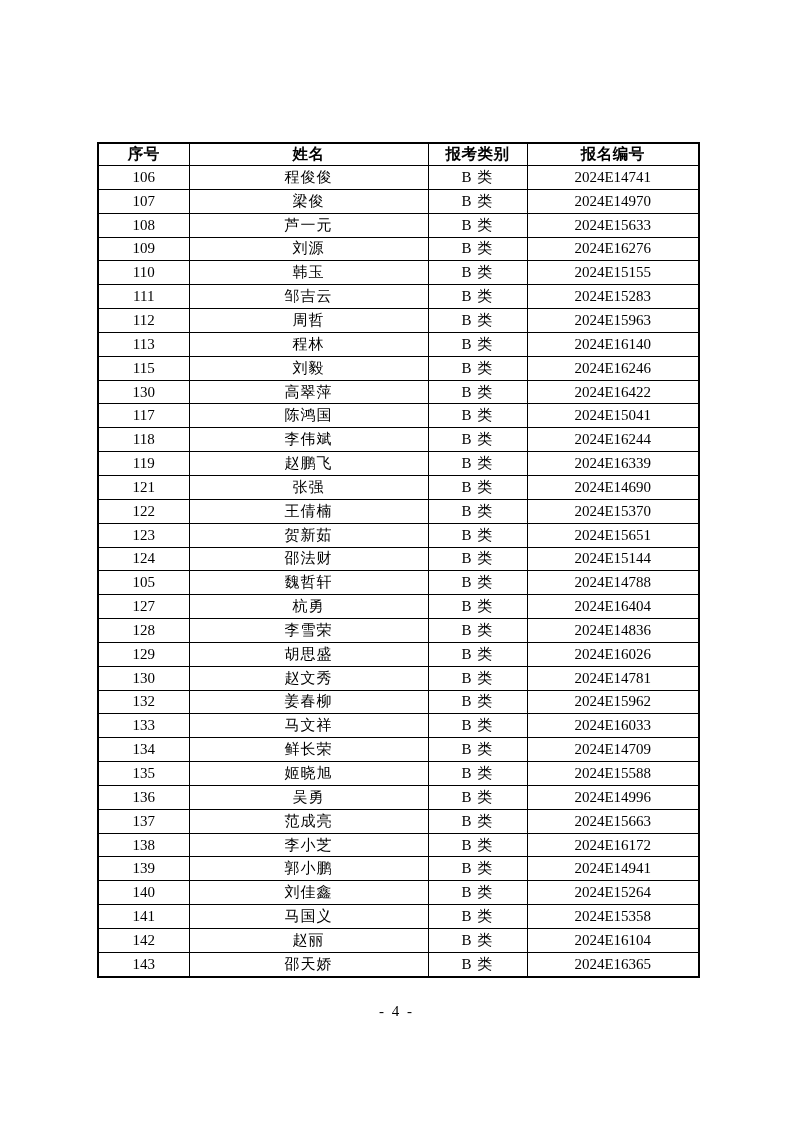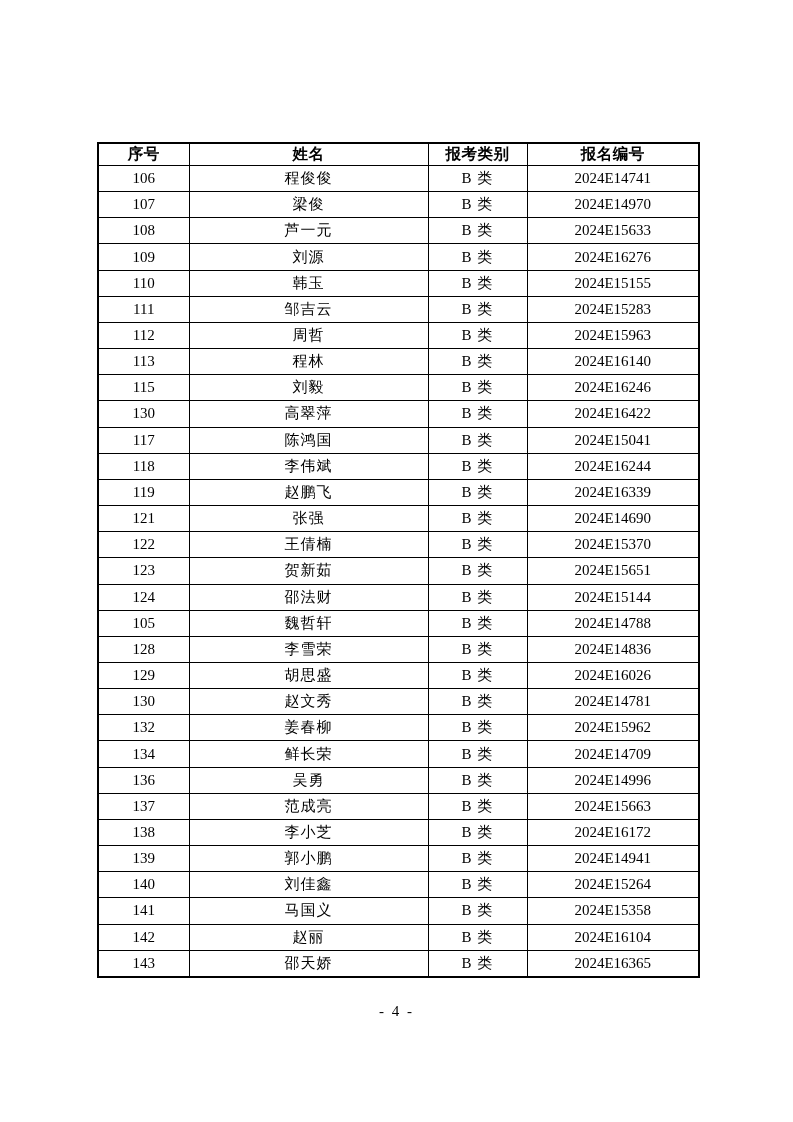--- a/index.html
+++ b/index.html
@@ -204,20 +204,26 @@
   </tr>
 
 
   <tr>
     <td class="cell-serial">105</td>
     <td class="cell-name">魏哲轩</td>
     <td class="cell-category">B 类</td>
     <td class="cell-reg-number">2024E14788</td>
   </tr>
 
+  <tr>
+    <td class="cell-serial">127</td>
+    <td class="cell-name">杭勇</td>
+    <td class="cell-category">B 类</td>
+    <td class="cell-reg-number">2024E16404</td>
+  </tr>
 
   <tr>
     <td class="cell-serial">128</td>
     <td class="cell-name">李雪荣</td>
     <td class="cell-category">B 类</td>
     <td class="cell-reg-number">2024E14836</td>
   </tr>
 
   <tr>
     <td class="cell-serial">129</td>
@@ -234,28 +240,40 @@
   </tr>
 
 
   <tr>
     <td class="cell-serial">132</td>
     <td class="cell-name">姜春柳</td>
     <td class="cell-category">B 类</td>
     <td class="cell-reg-number">2024E15962</td>
   </tr>
 
+  <tr>
+    <td class="cell-serial">133</td>
+    <td class="cell-name">马文祥</td>
+    <td class="cell-category">B 类</td>
+    <td class="cell-reg-number">2024E16033</td>
+  </tr>
 
   <tr>
     <td class="cell-serial">134</td>
     <td class="cell-name">鲜长荣</td>
     <td class="cell-category">B 类</td>
     <td class="cell-reg-number">2024E14709</td>
   </tr>
 
+  <tr>
+    <td class="cell-serial">135</td>
+    <td class="cell-name">姬晓旭</td>
+    <td class="cell-category">B 类</td>
+    <td class="cell-reg-number">2024E15588</td>
+  </tr>
 
   <tr>
     <td class="cell-serial">136</td>
     <td class="cell-name">吴勇</td>
     <td class="cell-category">B 类</td>
     <td class="cell-reg-number">2024E14996</td>
   </tr>
 
   <tr>
     <td class="cell-serial">137</td>

